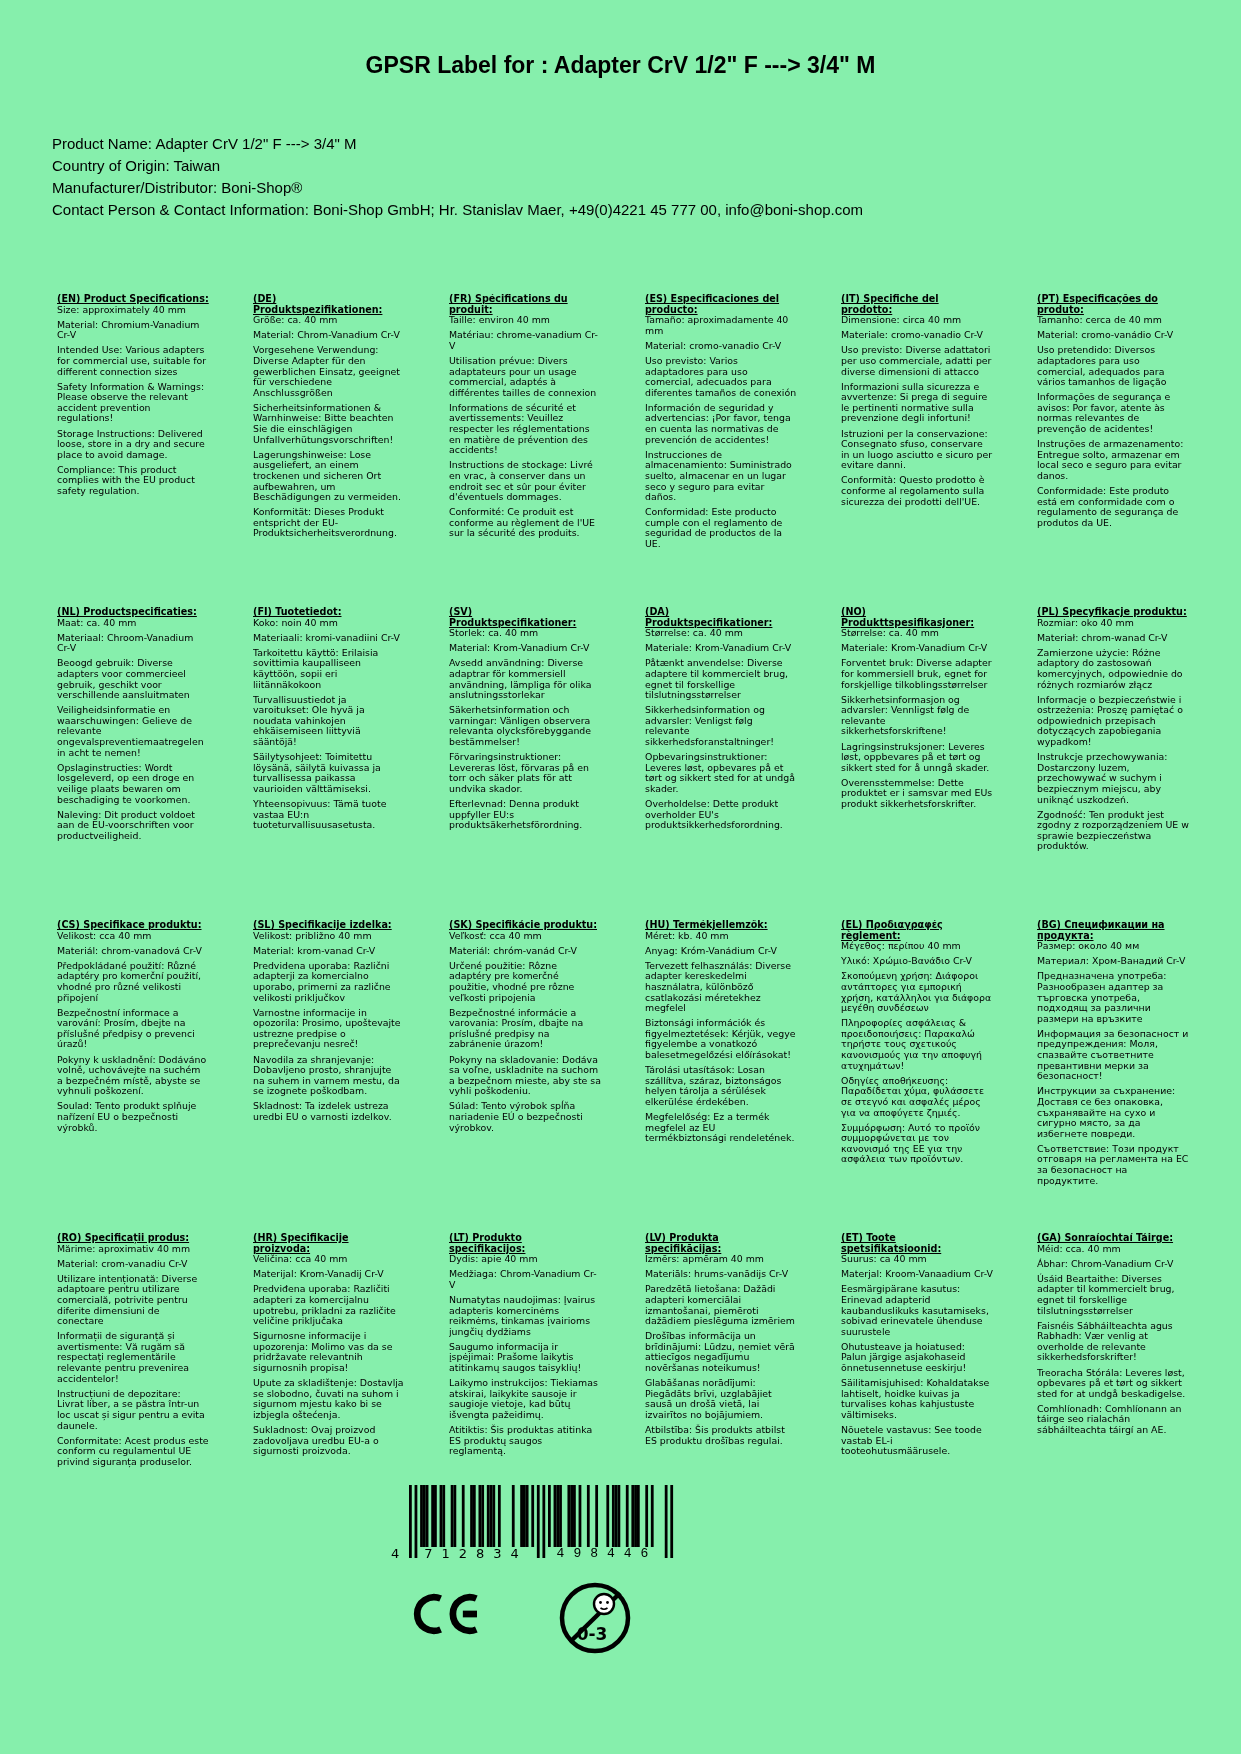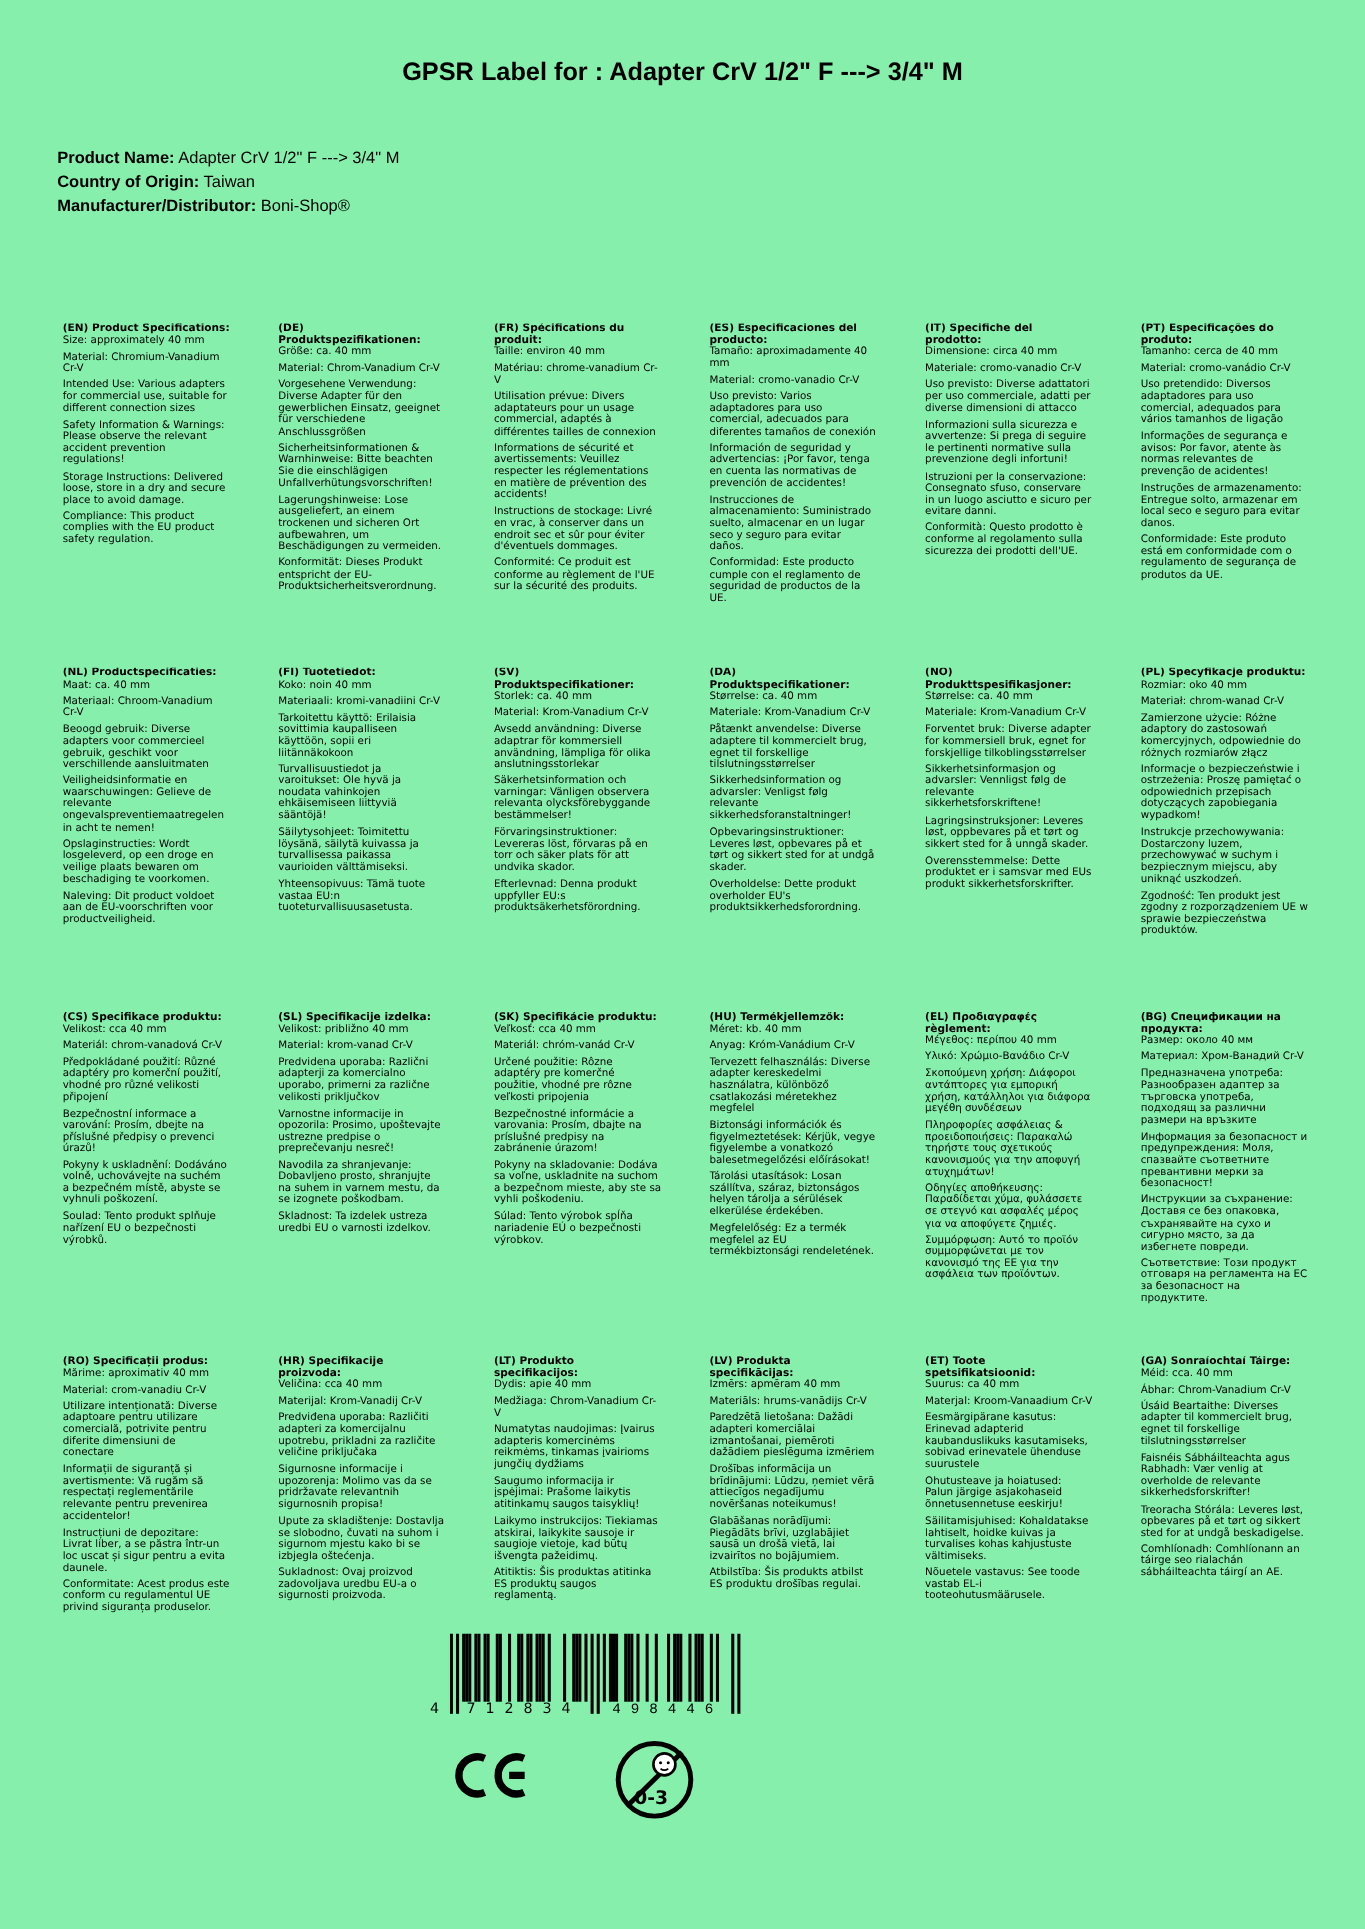--- a/index.html
+++ b/index.html
@@ -3,26 +3,26 @@
 <meta charset="utf-8">
 <style>
   html,body{margin:0;padding:0;background:#fff;}
   .page{position:relative;width:1241px;height:1754px;background:#86efac;color:#000;
         font-family:"DejaVu Sans",sans-serif;overflow:hidden;}
   .title{position:absolute;top:52px;left:0;width:100%;text-align:center;
          font-family:"Liberation Sans",sans-serif;font-weight:bold;font-size:23px;}
   .product-info{position:absolute;top:133px;left:52px;right:40px;
                 font-family:"Liberation Sans",sans-serif;font-size:15px;line-height:22px;}
   .pi-row{white-space:nowrap;}
-  .pi-label{font-weight:bold;margin-top:43px;}
+  .pi-label{font-weight:normal;margin-top:43px;}
   .pi-value{font-weight:normal;}
   .lang-grid{position:absolute;top:294px;left:57px;
              display:grid;grid-template-columns:repeat(6,196px);grid-auto-rows:313px;}
   .lang-block{padding-right:44px;font-size:9.4px;line-height:10.6px;overflow:hidden;}
-  .lang-block h3{font-size:9.6px;font-weight:bold;margin:0;line-height:10.6px;}
+  .lang-block h3{font-size:9.6px;font-weight:bold;margin:0;line-height:10.6px;text-decoration:underline;}
   .lang-block p{margin:0 0 4.5px 0;}
   .barcode-wrap{position:absolute;left:409px;top:1485px;width:266px;height:80px;}
   .barcode-wrap svg{position:absolute;left:0;top:0;}
   .bc-digit-first{position:absolute;left:-18px;top:61px;font-size:13px;}
   .bc-digits{position:absolute;top:61px;font-size:13px;letter-spacing:9px;
              text-align:center;white-space:nowrap;}
   .bc-left{left:8px;width:118px;}
   .bc-right{left:139px;width:118px;font-family:Liberation Mono, monospace;}
   .ce-mark{position:absolute;left:409px;top:1585px;}
   .age-mark{position:absolute;left:556px;top:1576px;}
@@ -31,20 +31,21 @@
 <body>
 
 <div class="page">
 
   <div class="title">GPSR Label for : Adapter CrV 1/2" F ---&gt; 3/4" M</div>
 
   <div class="product-info">
       <div class="pi-row"><span class="pi-label">Product Name:</span><span class="pi-value"> Adapter CrV 1/2" F ---&gt; 3/4" M</span></div>
       <div class="pi-row"><span class="pi-label">Country of Origin:</span><span class="pi-value"> Taiwan</span></div>
       <div class="pi-row"><span class="pi-label">Manufacturer/Distributor:</span><span class="pi-value"> Boni-Shop®</span></div>
+      <div class="pi-row"><span class="pi-label">Contact Person &amp; Contact Information:</span><span class="pi-value"> Boni-Shop GmbH; Hr. Stanislav Maer, +49(0)4221 45 777 00, info@boni-shop.com</span></div>
     </div>
 
   <div class="lang-grid">
       <div class="lang-block">
         <h3>(EN) Product Specifications:</h3>
         <p>Size: approximately 40 mm</p>
         <p>Material: Chromium-Vanadium Cr-V</p>
         <p>Intended Use: Various adapters for commercial use, suitable for different connection sizes</p>
         <p>Safety Information &amp; Warnings: Please observe the relevant accident prevention regulations!</p>
         <p>Storage Instructions: Delivered loose, store in a dry and secure place to avoid damage.</p>

